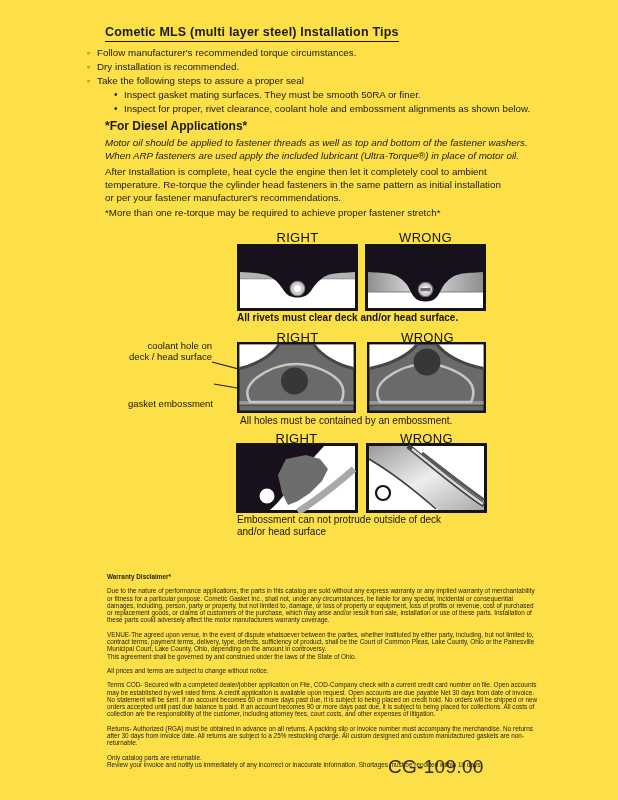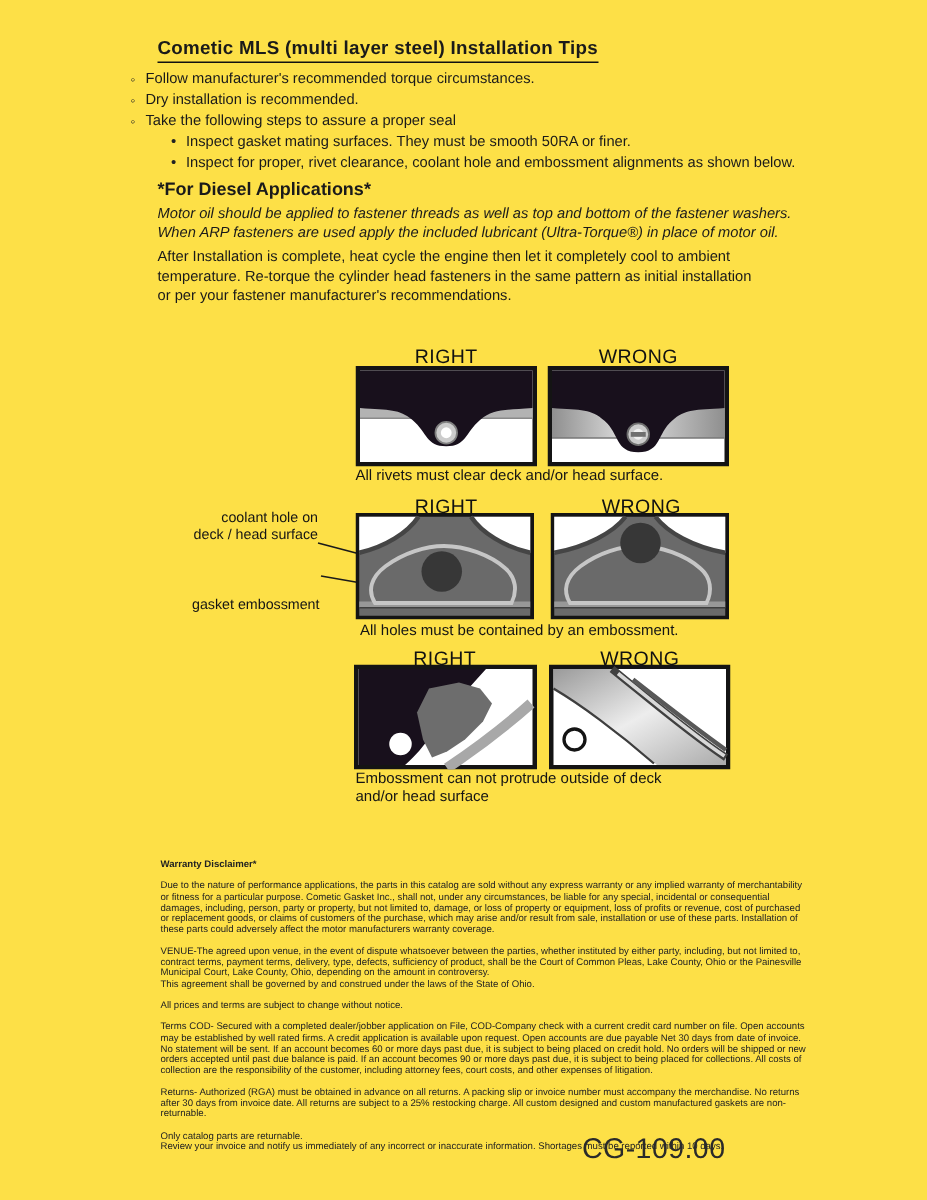--- a/index.html
+++ b/index.html
@@ -33,21 +33,21 @@
   .f1r{left:237px;top:230px;} .f1w{left:365px;top:230px;}
   .f2r{left:237px;top:330px;} .f2w{left:367px;top:330px;}
   .f3r{left:236px;top:431px;} .f3w{left:366px;top:431px;}
 
   .figbox{display:block;}
   .box1r{left:237px;top:244px;} .box1w{left:365px;top:244px;}
   .box2r{left:237px;top:342px;} .box2w{left:367px;top:342px;}
   .box3r{left:236px;top:443px;} .box3w{left:366px;top:443px;}
 
   .caption{font-size:10px;line-height:11.5px;color:#141414;}
-  .cap1{left:237px;top:312px;width:300px;}
+  .cap1{left:237px;top:312px;width:300px;font-weight:bold;}
   .cap2{left:240px;top:415px;width:300px;}
   .cap3{left:237px;top:514px;width:260px;}
 
   .ptr-label{font-size:9.5px;line-height:10.5px;text-align:right;color:#141414;}
   .lbl-coolant{left:108px;top:341px;width:104px;}
   .lbl-emboss{left:108px;top:375px;width:105px;margin-top:24px;}
   .leader-svg{left:108px;top:338px;}
 
   
   .fineprint{left:107px;top:573px;width:432px;font-size:6.4px;line-height:7.3px;color:#222;}
@@ -86,20 +86,21 @@
       <span>Inspect for proper, rivet clearance, coolant hole and embossment alignments as shown below.</span>
     </div>
   </div>
 
   <div class="abs diesel-head">*For Diesel Applications*</div>
   <div class="abs para para1 preline">Motor oil should be applied to fastener threads as well as top and bottom of the fastener washers.
 When ARP fasteners are used apply the included lubricant (Ultra-Torque®) in place of motor oil.</div>
   <div class="abs para para2 preline">After Installation is complete, heat cycle the engine then let it completely cool to ambient
 temperature. Re-torque the cylinder head fasteners in the same pattern as initial installation
 or per your fastener manufacturer's recommendations.</div>
+  <div class="abs para note">*More than one re-torque may be required to achieve proper fastener stretch*</div>
 
   <div class="abs fig-label f1r">RIGHT</div>
   <div class="abs fig-label f1w">WRONG</div>
 
   <svg class="abs figbox box1r" width="121" height="67" viewBox="0 0 121 67">
     <rect x="1.5" y="1.5" width="118" height="64" fill="#ffffff" stroke="#141414" stroke-width="3"></rect>
     <rect x="3" y="27" width="115" height="7.8" fill="#b3b3b3"></rect>
     <line x1="3" y1="34.8" x2="118" y2="34.8" stroke="#8a8a8a" stroke-width="0.9"></line>
     <path d="M3,3 H118 V28 C98,29.5 92,28.5 83,36 C73,44.5 74,53.5 60.5,53.5 C47,53.5 48,44.5 38,36 C29,28.5 23,29.5 3,28 Z" fill="#18101c"></path>
     <circle cx="60.5" cy="44.5" r="7.2" fill="#cccccc" stroke="#808080" stroke-width="1.2"></circle>

